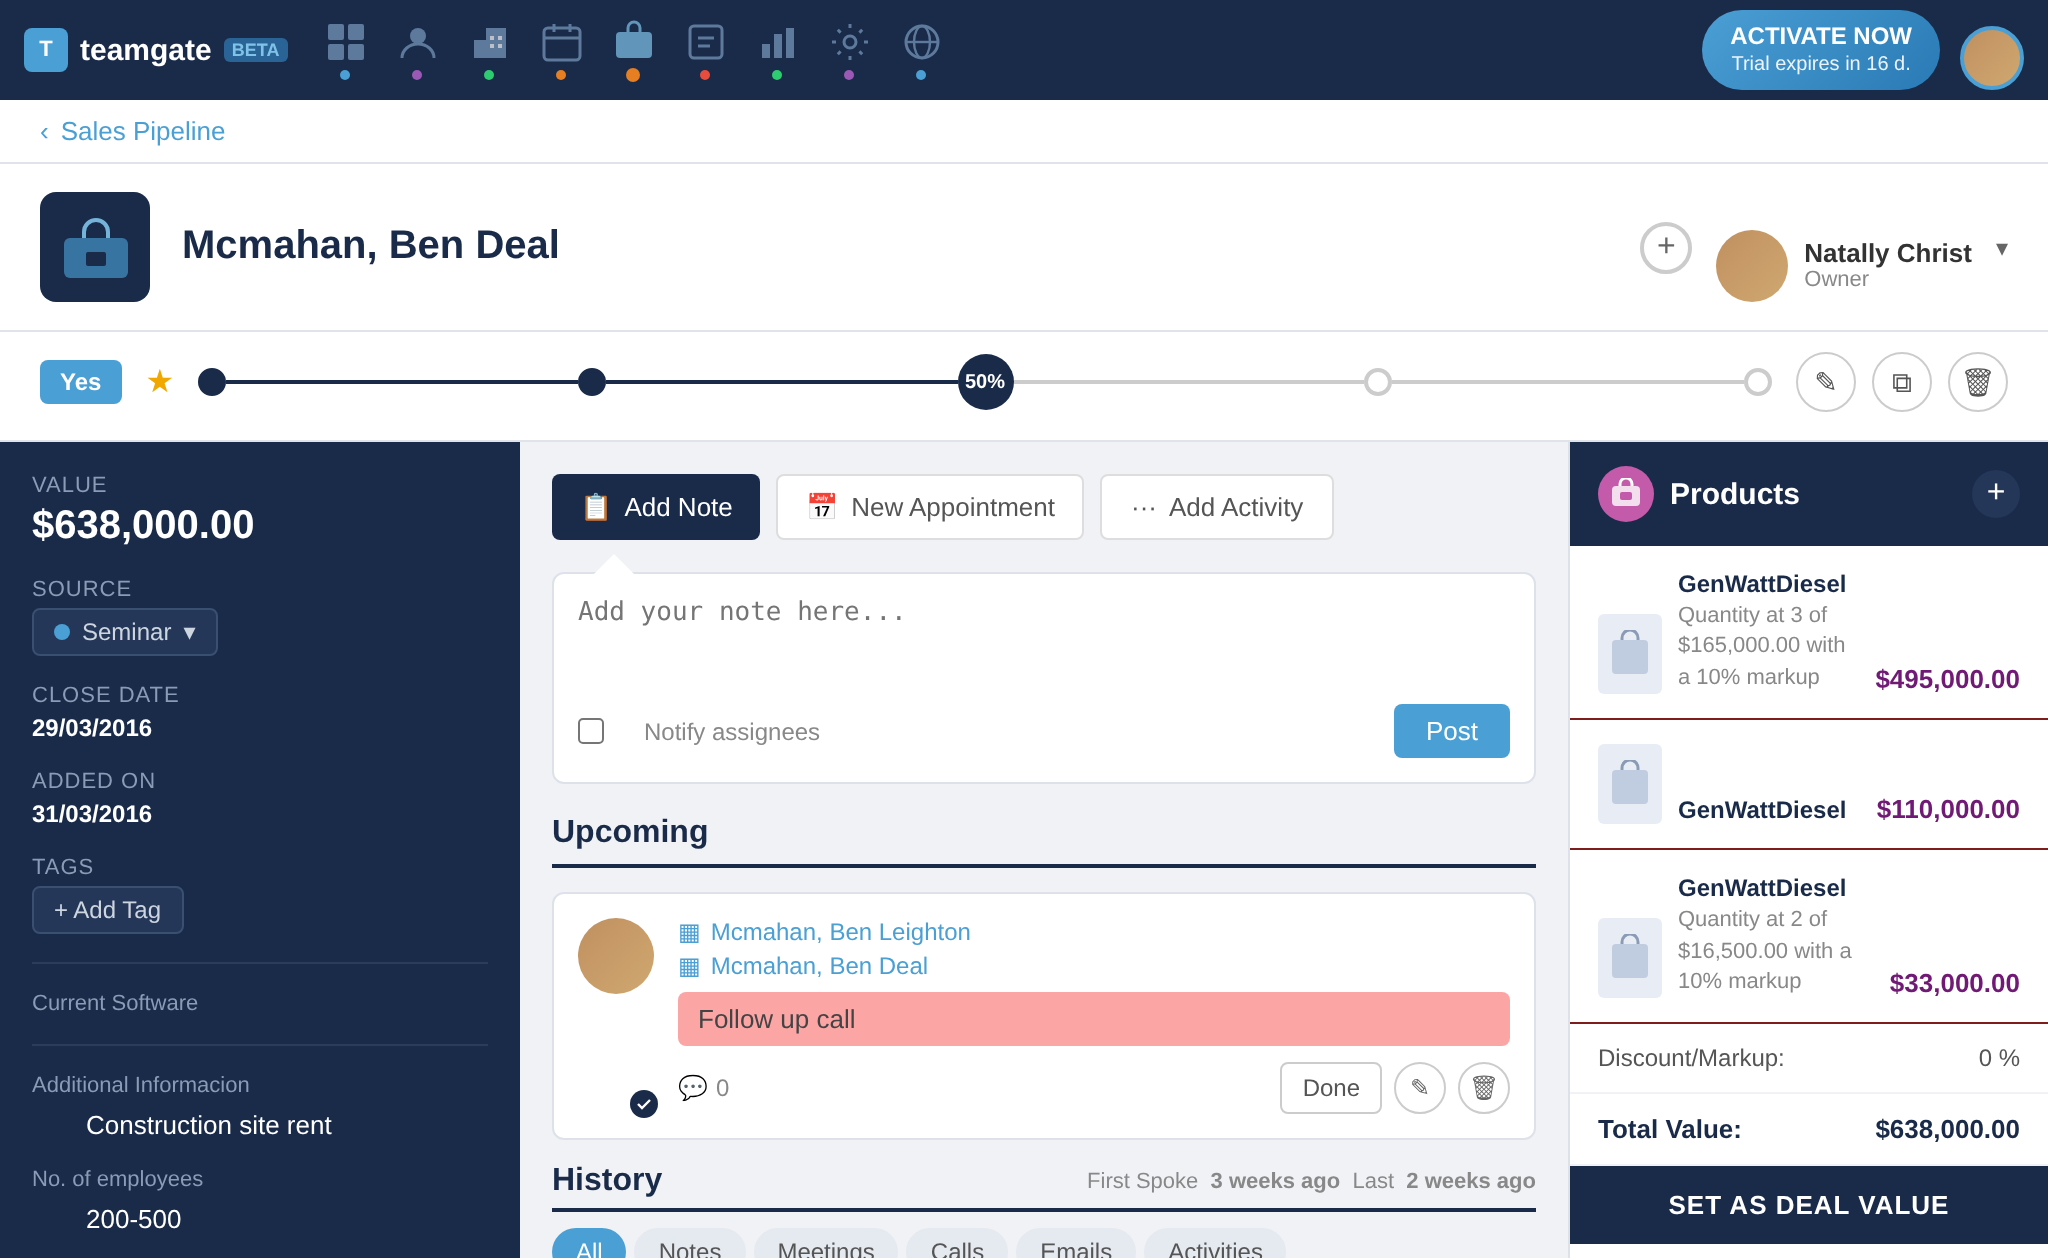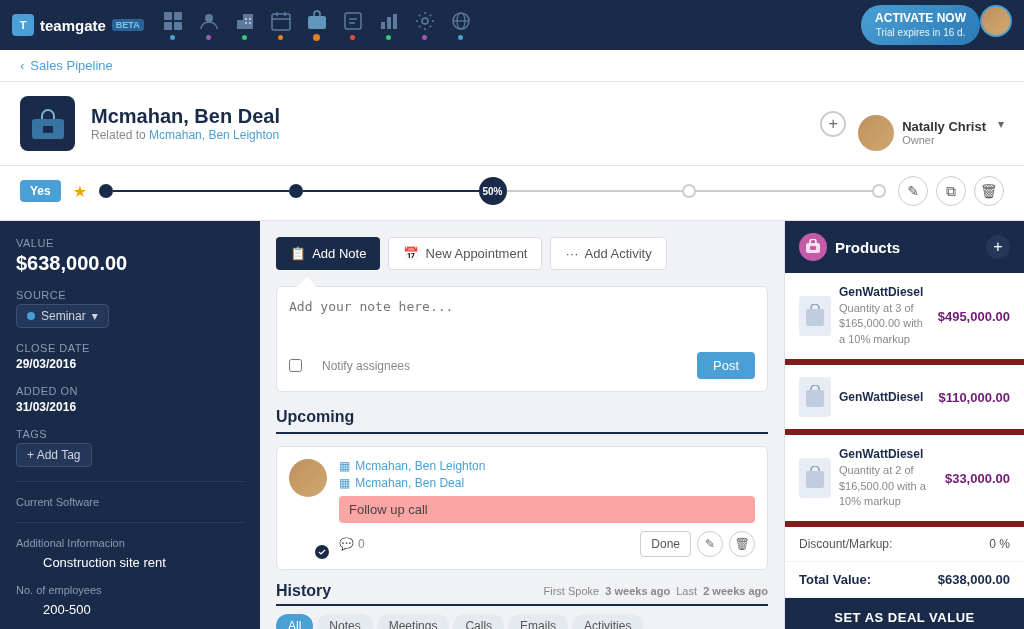--- a/index.html
+++ b/index.html
@@ -16,21 +16,21 @@
     }
     .top-nav .logo {
       display: flex; align-items: center; gap: 6px; color: #fff; font-weight: bold; font-size: 15px; min-width: 110px;
     }
     .logo-icon { width: 22px; height: 22px; background: #4a9fd4; border-radius: 4px; display: flex; align-items: center; justify-content: center; color: #fff; font-size: 11px; font-weight: bold; }
     .beta-badge { background: #2a6496; color: #7fc3e8; font-size: 9px; padding: 1px 4px; border-radius: 3px; font-weight: bold; }
     .nav-icons { display: flex; align-items: center; gap: 14px; flex: 1; }
     .nav-icon-item { display: flex; flex-direction: column; align-items: center; gap: 3px; cursor: pointer; }
     .nav-icon-item svg { opacity: 0.7; }
     .nav-dot { width: 5px; height: 5px; border-radius: 50%; }
-    .nav-right { display: flex; align-items: flex-start; margin-left: auto; }
+    .nav-right { display: flex; align-items: flex-end; gap: 10px; margin-left: auto; }
     .activate-btn {
       background: linear-gradient(135deg, #4a9fd4, #2a7ab5);
       color: #fff; border: none; border-radius: 20px; padding: 6px 14px; font-size: 11px; cursor: pointer;
       display: flex; flex-direction: column; align-items: center; line-height: 1.3;
     }
     .activate-btn .main-text { font-weight: bold; font-size: 12px; }
     .activate-btn .sub-text { font-size: 10px; opacity: 0.9; }
     .nav-avatar { width: 32px; height: 32px; border-radius: 50%; background: #c0a080; border: 2px solid #4a9fd4; }
 
     
@@ -192,21 +192,21 @@
     }
     .products-header {
       background: #1a2b4a; color: #fff; padding: 12px 14px;
       display: flex; align-items: center; justify-content: space-between;
     }
     .products-header-left { display: flex; align-items: center; gap: 8px; }
     .products-icon { width: 28px; height: 28px; border-radius: 50%; background: #c45aaa; display: flex; align-items: center; justify-content: center; }
     .products-title { font-size: 15px; font-weight: bold; }
     .add-product-btn { width: 24px; height: 24px; border-radius: 50%; background: #243758; border: none; color: #fff; font-size: 16px; cursor: pointer; display: flex; align-items: center; justify-content: center; }
 
-    .product-item { padding: 12px 14px; border-bottom: 6px solid #7f1d1d; display: flex; align-items: center; gap: 8px; }
+    .product-item { padding: 12px 14px; border-bottom: 1px solid #7f1d1d; display: flex; align-items: flex-end; gap: 8px; }
     .product-img-placeholder { width: 32px; height: 40px; background: #e8edf5; border-radius: 3px; display: flex; align-items: center; justify-content: center; flex-shrink: 0; }
     .product-details { flex: 1; }
     .product-name { font-weight: bold; font-size: 12px; color: #1a2b4a; }
     .product-desc { font-size: 11px; color: #888; line-height: 1.4; margin-top: 2px; }
     .product-price { font-weight: bold; font-size: 13px; color: #701a75; text-align: right; white-space: nowrap; }
 
     .discount-row { padding: 10px 14px; display: flex; justify-content: space-between; font-size: 12px; color: #555; border-bottom: 1px solid #f0f2f5; }
     .total-row { padding: 10px 14px; display: flex; justify-content: space-between; font-size: 13px; font-weight: bold; color: #1a2b4a; border-bottom: 1px solid #f0f2f5; }
 
     .set-deal-btn {
@@ -329,24 +329,20 @@
 <div class="deal-header">
   <div class="deal-icon">
     <svg width="36" height="30" viewBox="0 0 36 30" fill="none">
         <rect x="2" y="10" width="32" height="20" rx="3" fill="#4a9fd4" opacity="0.7"></rect>
         <path d="M12 10V7a6 6 0 0112 0v3" stroke="#7fc3e8" stroke-width="2"></path>
         <rect x="13" y="17" width="10" height="7" rx="1" fill="#1a2b4a"></rect>
       </svg>
   </div>
   <div class="deal-title">
     <h2>Mcmahan, Ben Deal</h2>
-    <div class="related">
-      <span>Related to</span>
-      <a href="#">Mcmahan, Ben Leighton</a>
-    </div>
   </div>
   <div class="deal-header-right">
     <button class="add-owner-btn">+</button>
     <div class="owner-info">
       <div class="owner-avatar" style="background: linear-gradient(135deg,#c09060,#d0a870);"></div>
       <div class="owner-text">
         <div class="name">Natally Christ</div>
         <div class="role">Owner</div>
       </div>
     </div>

